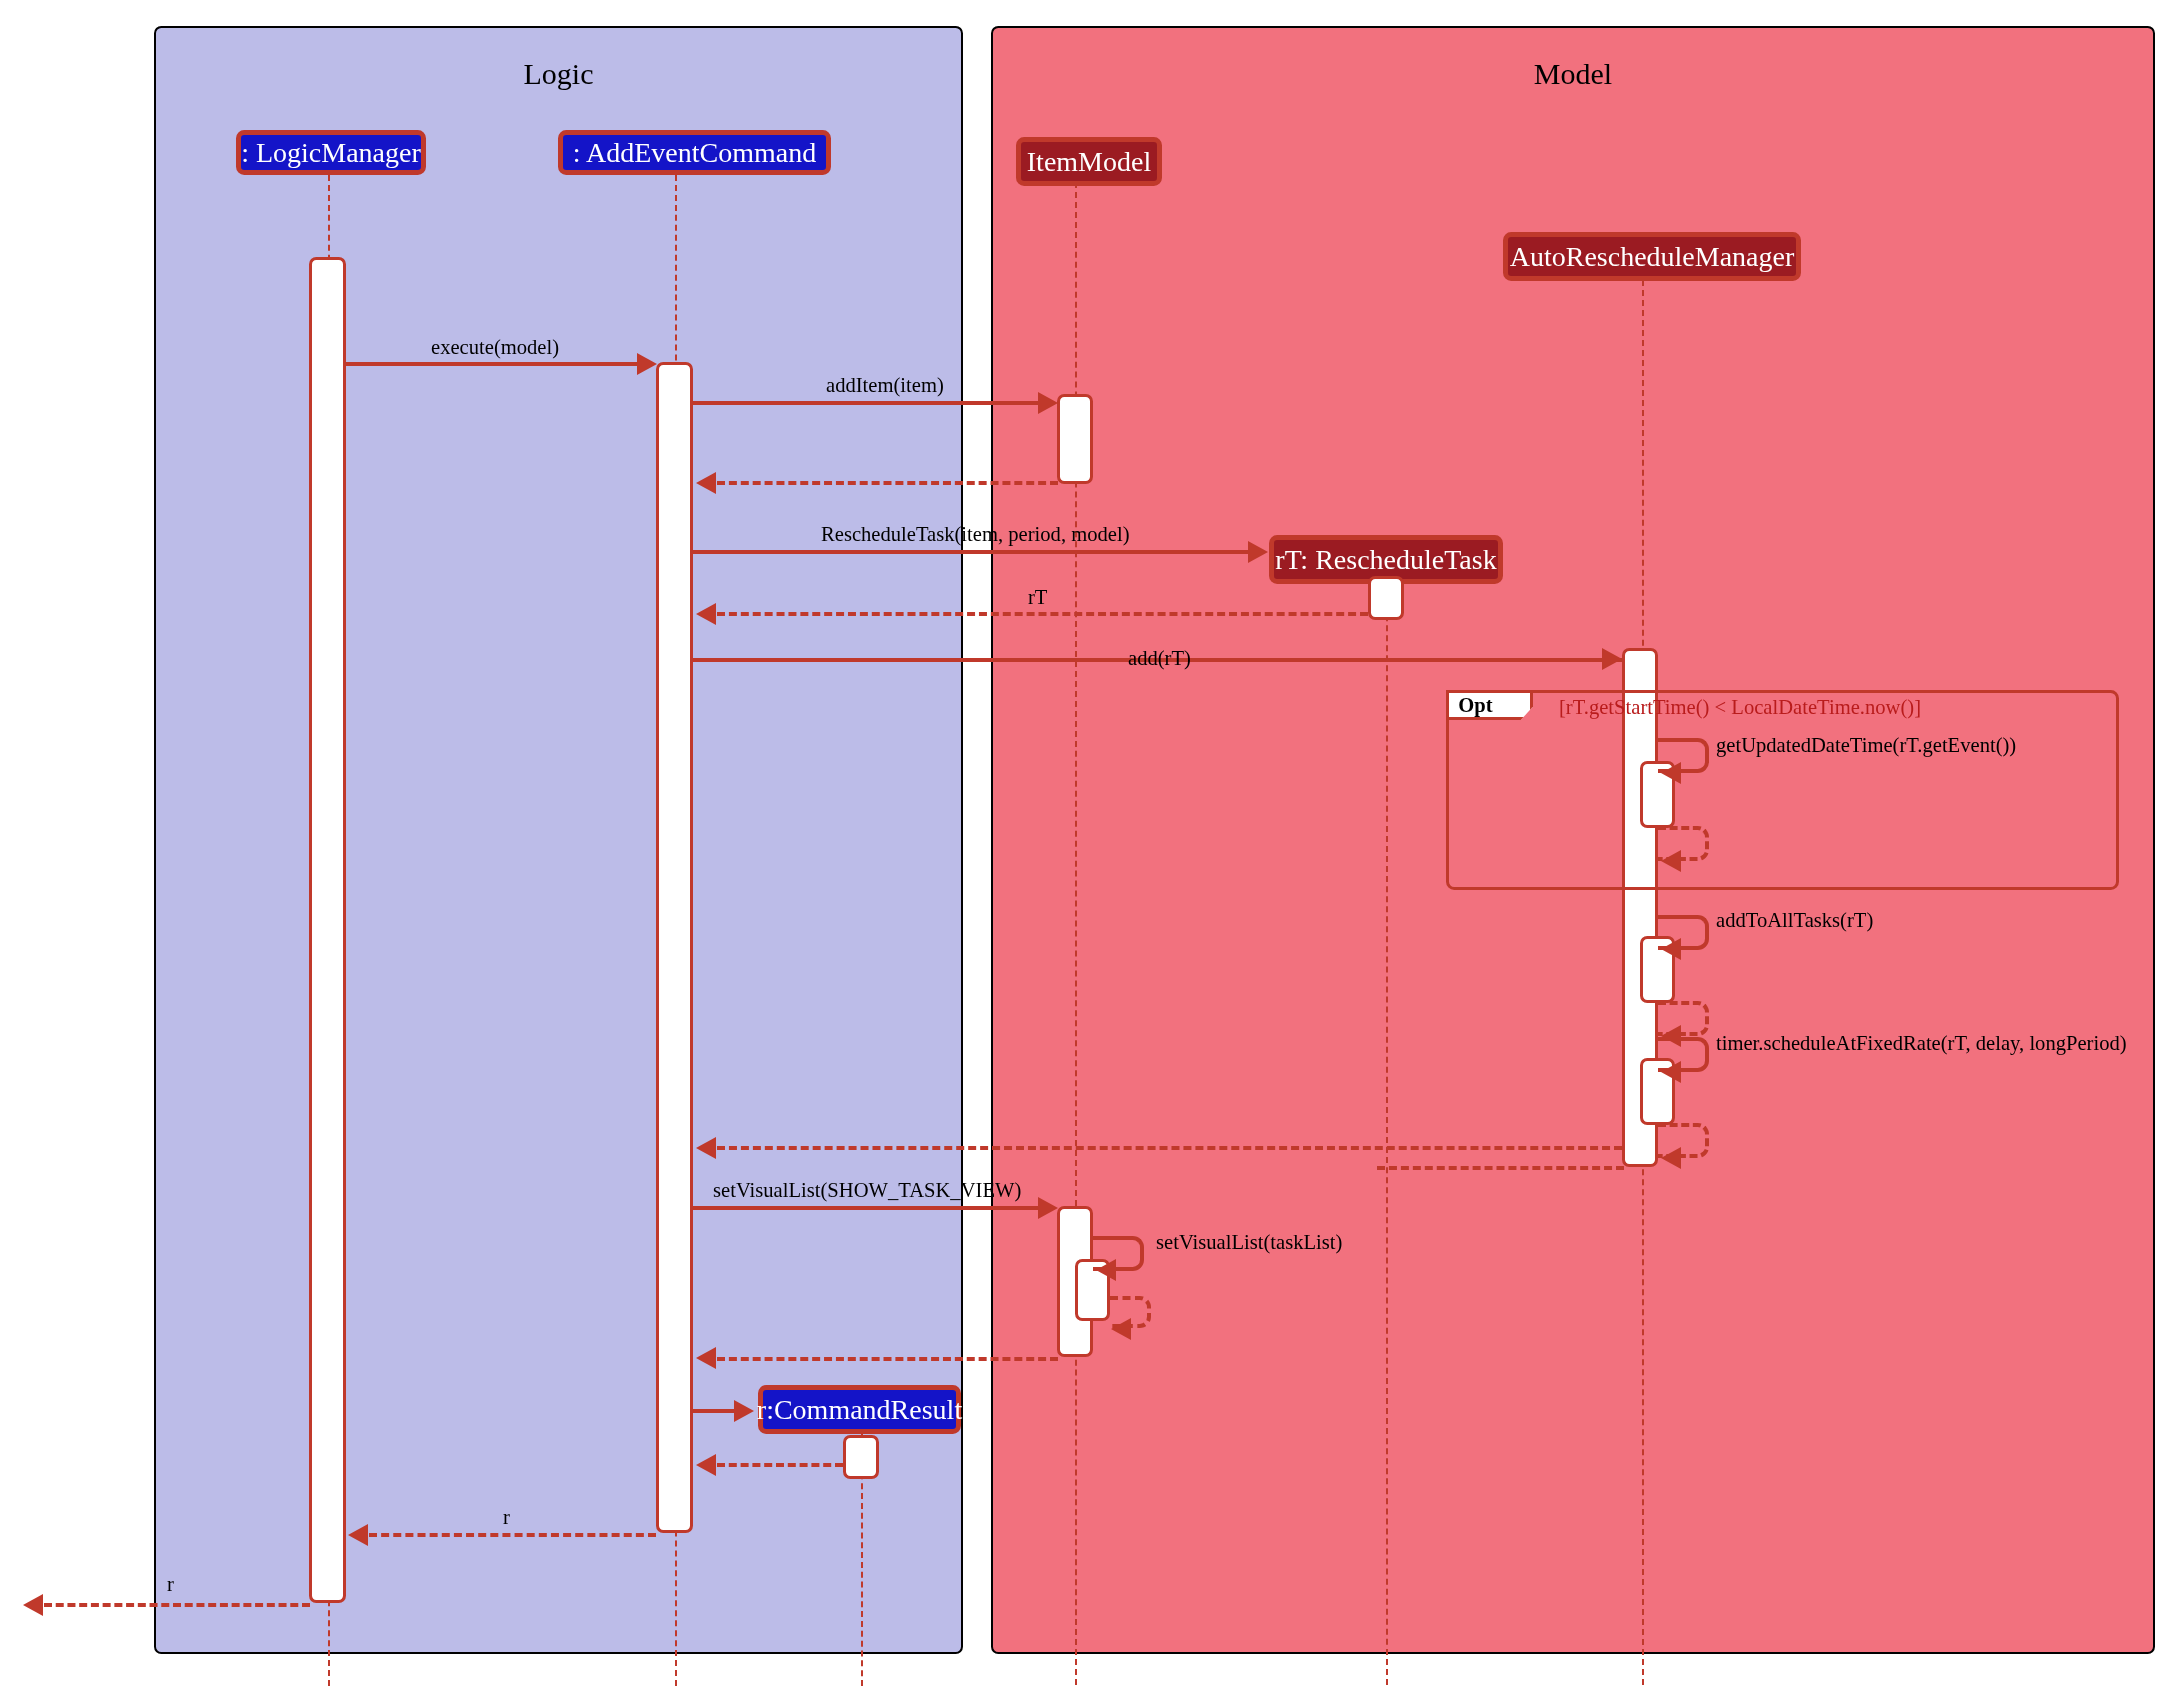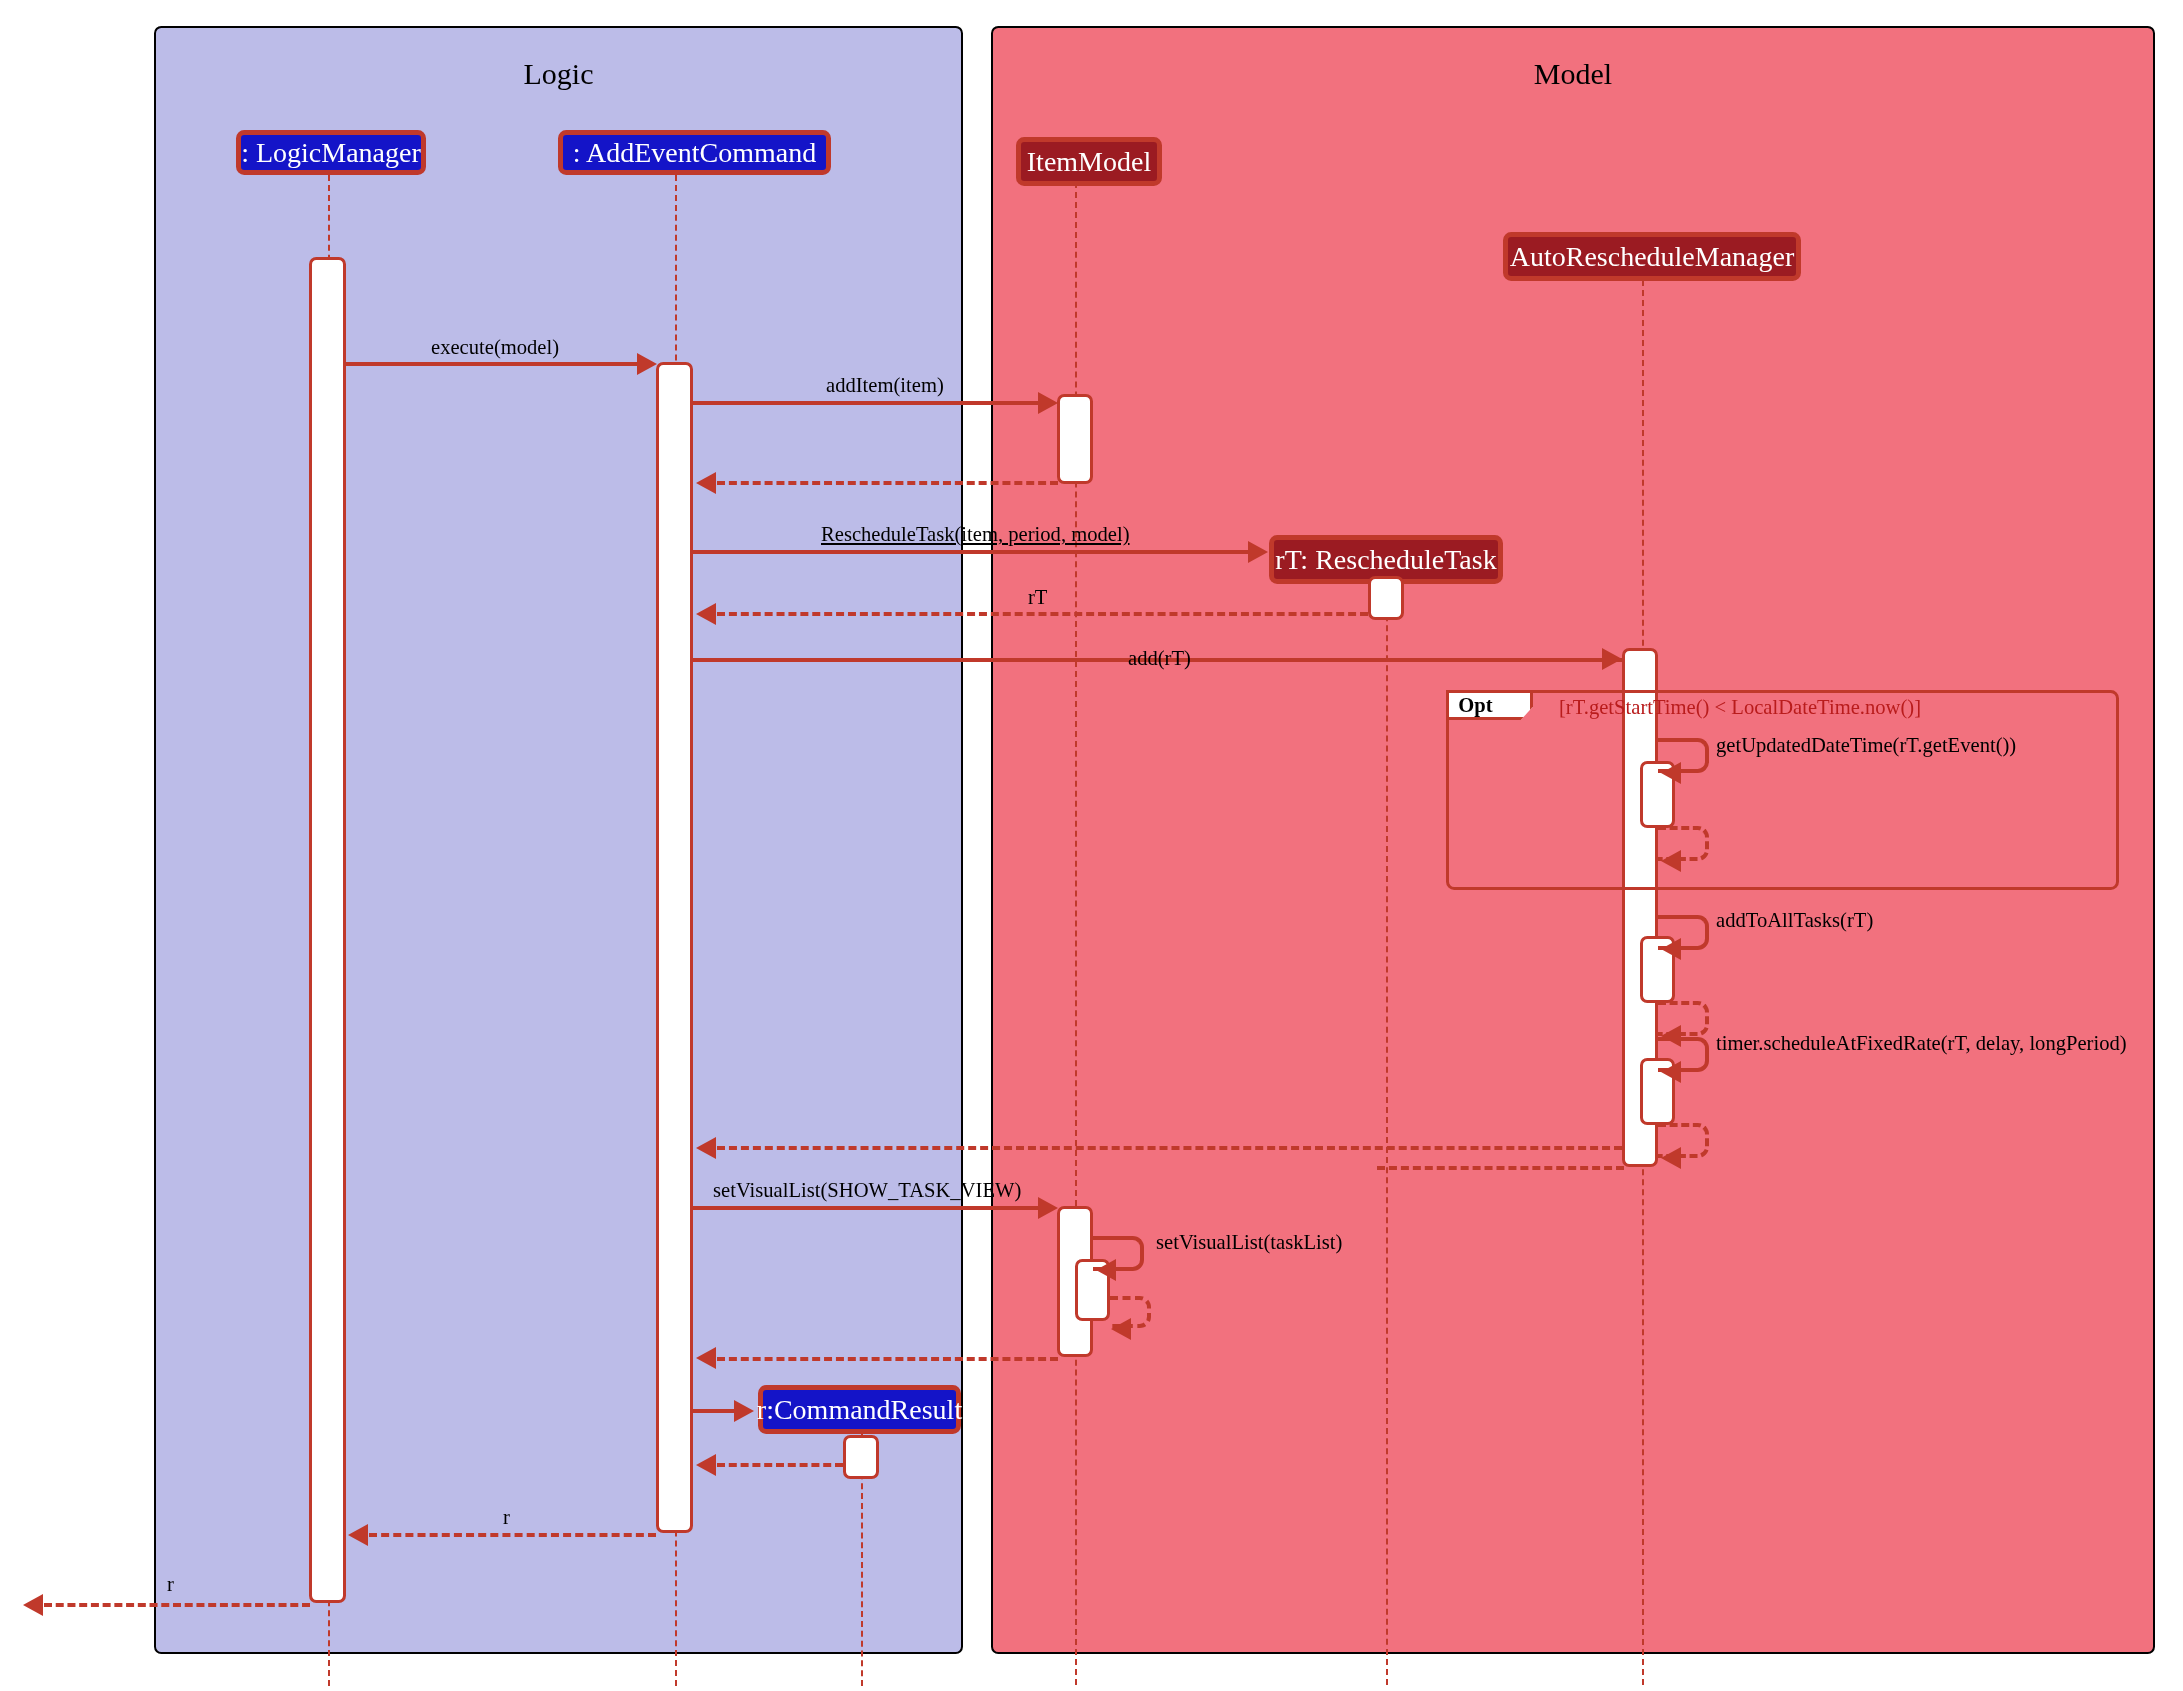--- a/index.html
+++ b/index.html
@@ -107,21 +107,21 @@
 
   <div class="msg" style="left:693px;top:401px;width:345px;"></div>
   <div class="arrowhead arrow-right" style="left:1038px;top:392px;"></div>
   <div class="msglabel" style="left:826px;top:374px;">addItem(item)</div>
 
   <div class="msg dashed" style="left:717px;top:481px;width:341px;"></div>
   <div class="arrowhead arrow-left" style="left:696px;top:472px;"></div>
 
   <div class="msg" style="left:693px;top:550px;width:555px;"></div>
   <div class="arrowhead arrow-right" style="left:1248px;top:541px;"></div>
-  <div class="msglabel" style="left:821px;top:523px;text-decoration:underline;">RescheduleTask(item, period, model)</div>
+  <div class="msglabel" style="left:821px;top:523px;">RescheduleTask(item, period, model)</div>
 
   <div class="msg dashed" style="left:717px;top:612px;width:651px;"></div>
   <div class="arrowhead arrow-left" style="left:696px;top:603px;"></div>
   <div class="msglabel" style="left:1028px;top:586px;">rT</div>
 
   <div class="msg" style="left:693px;top:658px;width:929px;"></div>
   <div class="arrowhead arrow-right" style="left:1602px;top:648px;"></div>
   <div class="msglabel" style="left:1128px;top:631px;margin-top:16px;">add(rT)</div>
 
   <div class="optframe" style="left:1446px;top:690px;width:673px;height:200px;"></div>

